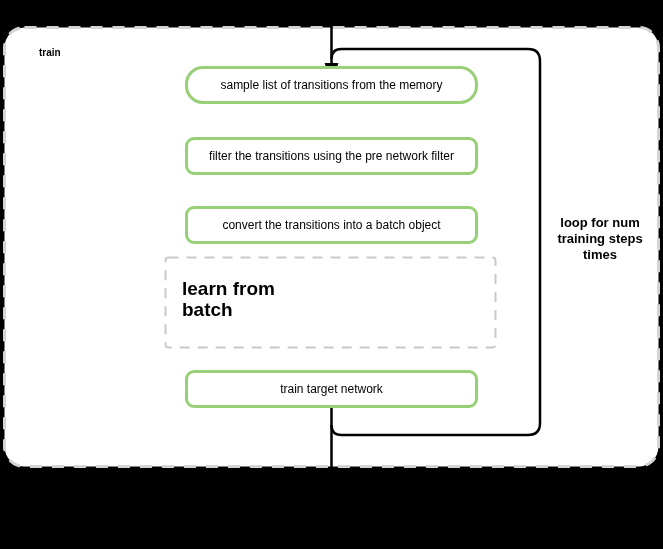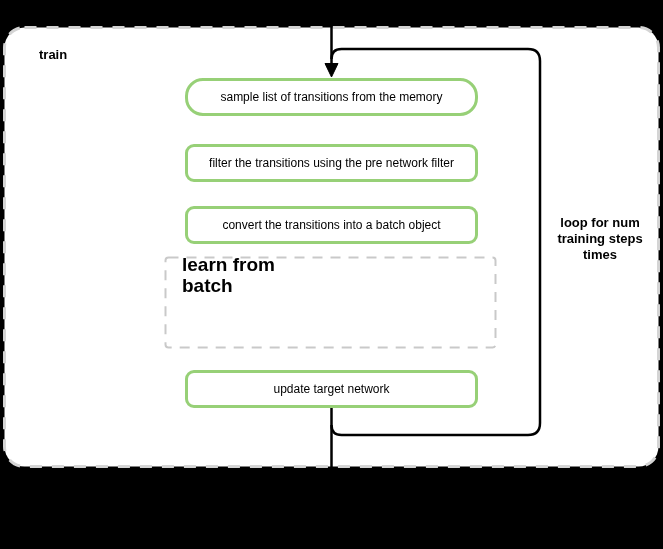--- a/index.html
+++ b/index.html
@@ -17,38 +17,38 @@
     width:663px;height:549px;
     background:var(--background);
     font-family:"Liberation Sans", sans-serif;
     color:var(--text);
     overflow:hidden;
   }
   #overlay{position:absolute;left:0;top:0;width:663px;height:549px;}
   .abs{position:absolute;box-sizing:border-box;}
   .title{
     left:39px;top:47px;
-    font-size:13px;font-weight:bold;color:var(--text);
+    font-size:10px;font-weight:bold;color:var(--text);
   }
   .node{
     left:185px;width:293px;height:38px;
     background:var(--surface);
     border:3px solid var(--box_border);
     border-radius:9px;
     display:flex;align-items:center;justify-content:center;
     text-align:center;
     font-size:12px;line-height:14px;color:var(--text);
     padding:0 12px;
   }
-  .node1{top:78px;border-radius:18px;}
-  .node2{top:144px;}
+  .node1{top:66px;border-radius:18px;}
+  .node2{top:137px;}
   .node3{top:206px;}
   .node4{top:370px;}
   .group-label{
-    left:182px;top:254px;width:300px;
+    left:182px;top:278px;width:300px;
     font-size:19px;font-weight:bold;line-height:21px;
     white-space:pre-line;text-align:left;color:var(--text);
   }
   .loop-label{
     left:545px;top:215px;width:110px;
     font-size:13px;font-weight:bold;line-height:16px;
     white-space:pre-line;text-align:center;color:var(--text);
   }
 </style>
 </head>
@@ -81,20 +81,20 @@
   </div>
 
   <div class="abs node node3">
     <span>convert the transitions into a batch object</span>
   </div>
 
   <div class="abs group-label">learn from
 batch</div>
 
   <div class="abs node node4">
-    <span>update target network</span>
+    <span>train target network</span>
   </div>
 
   <div class="abs loop-label">loop for num
 training steps
 times</div>
 
 </div>
 
 </body></html>

